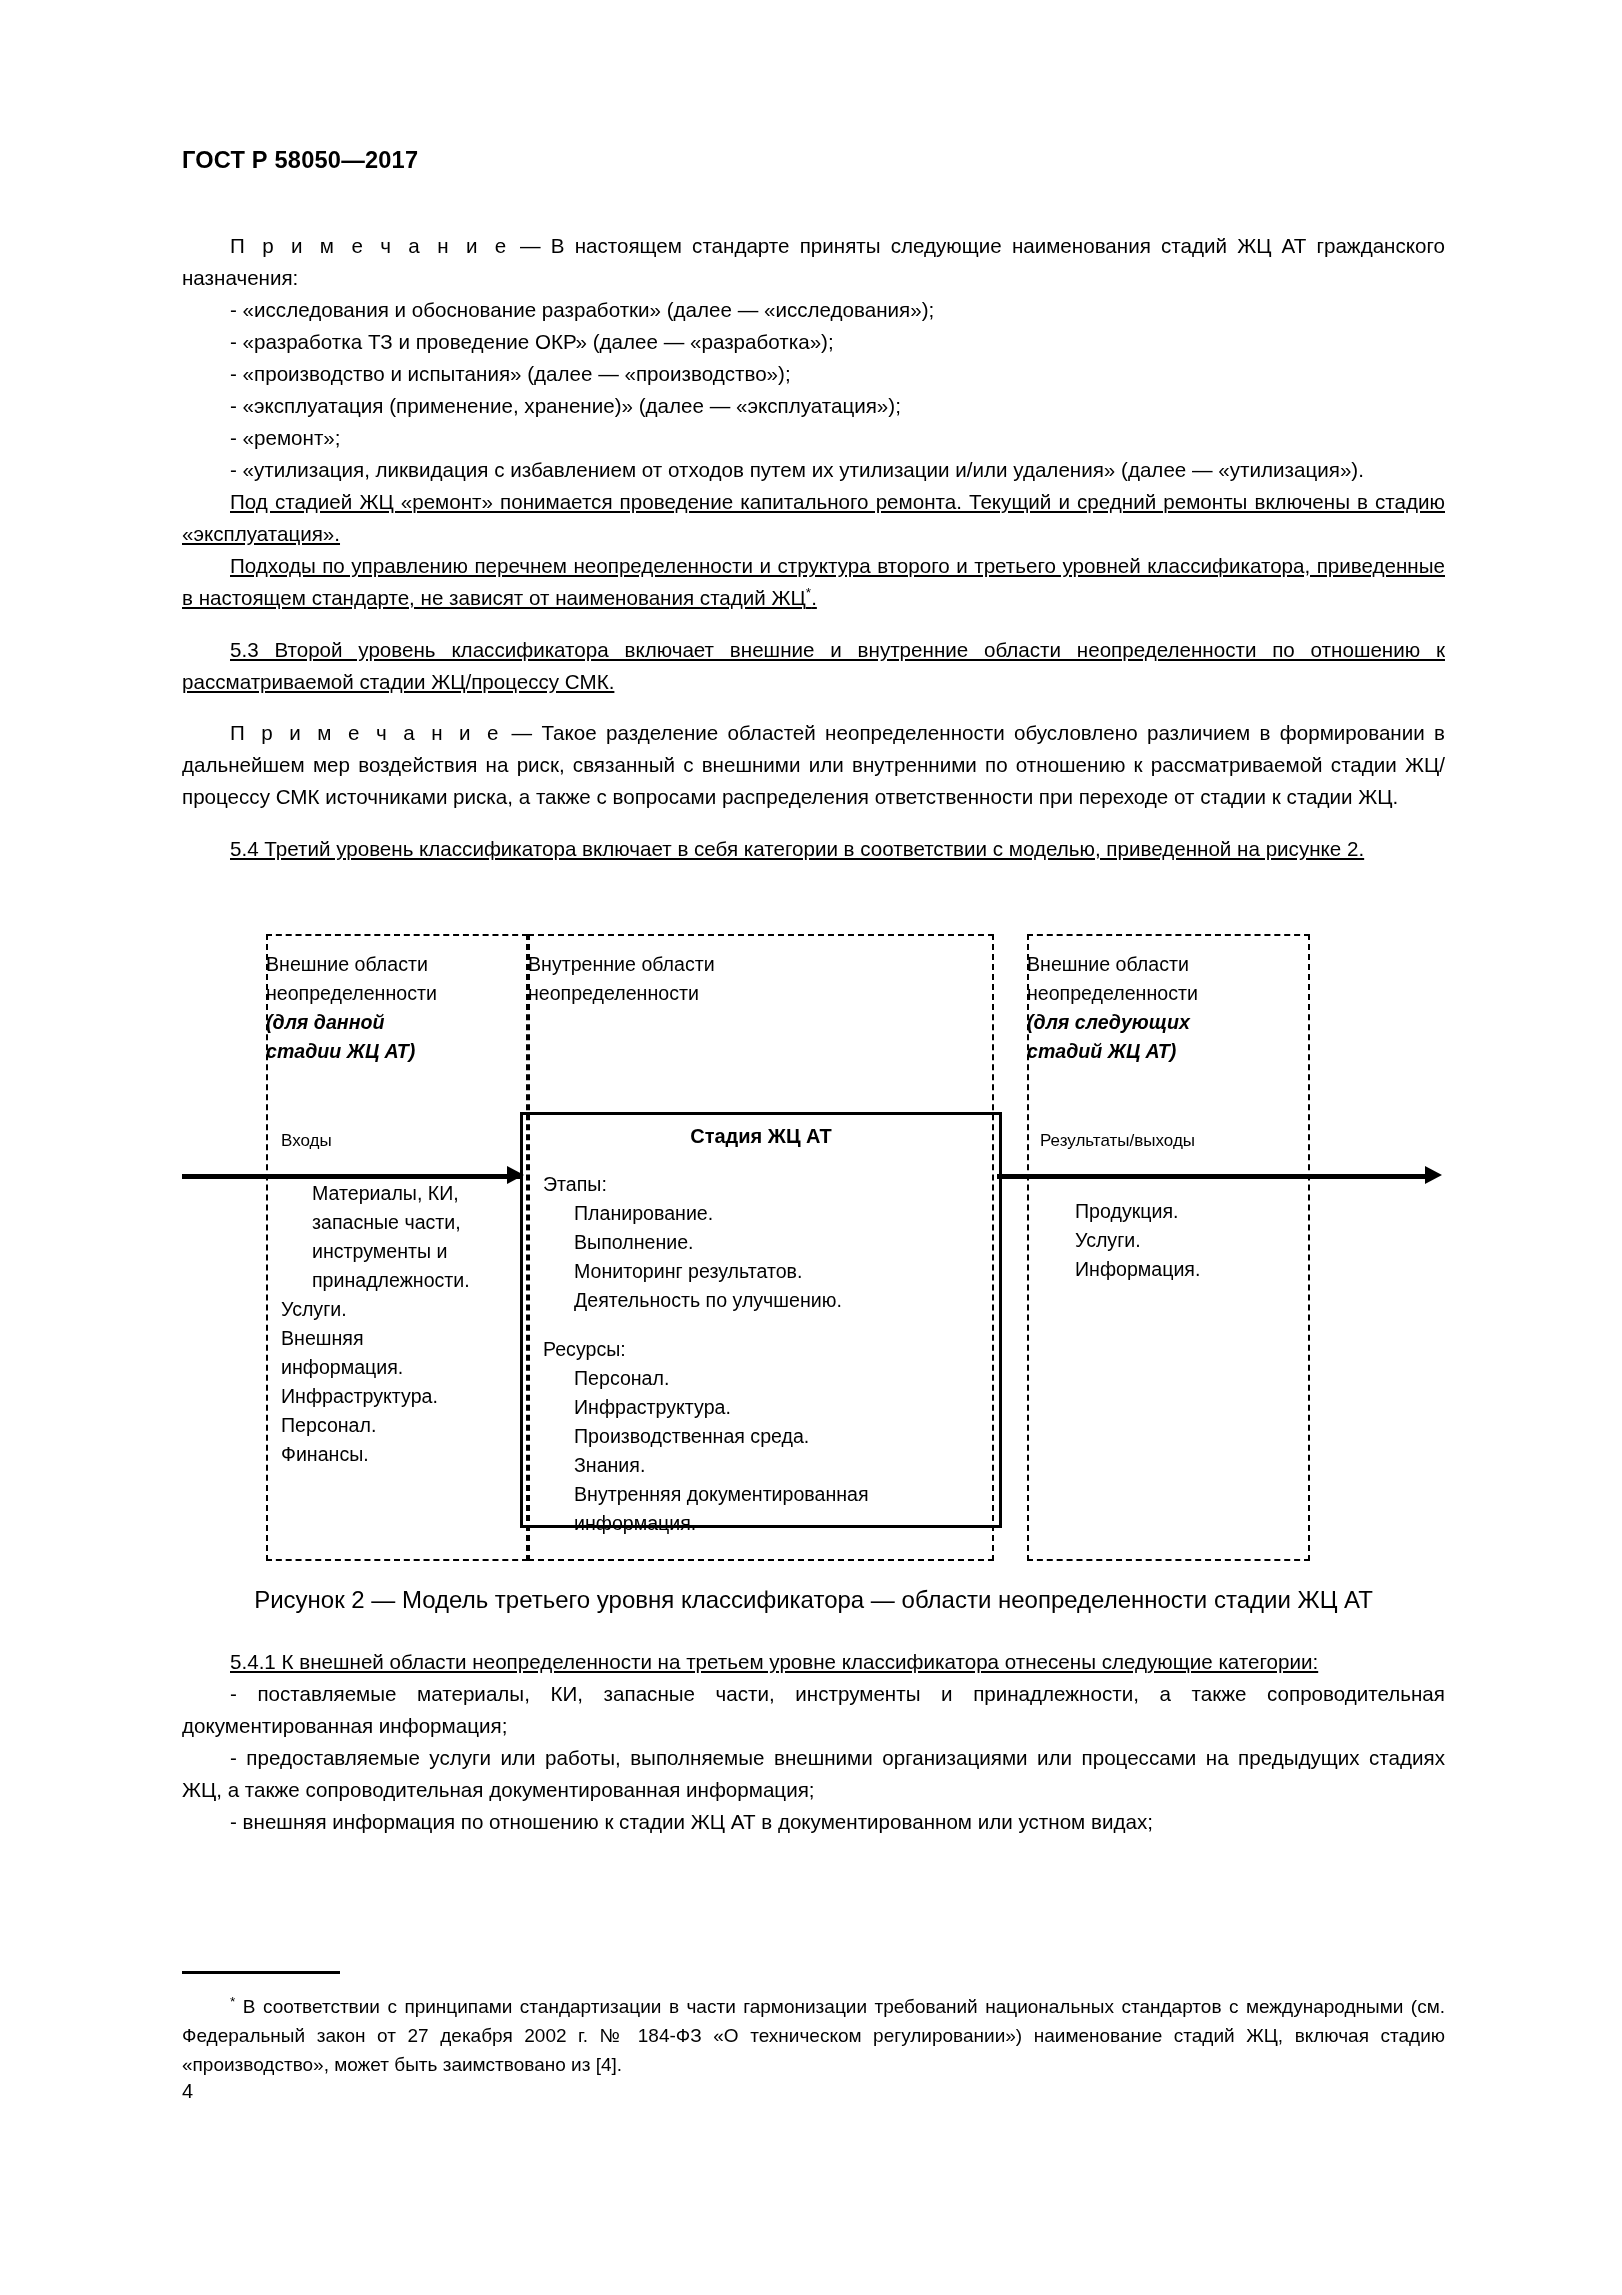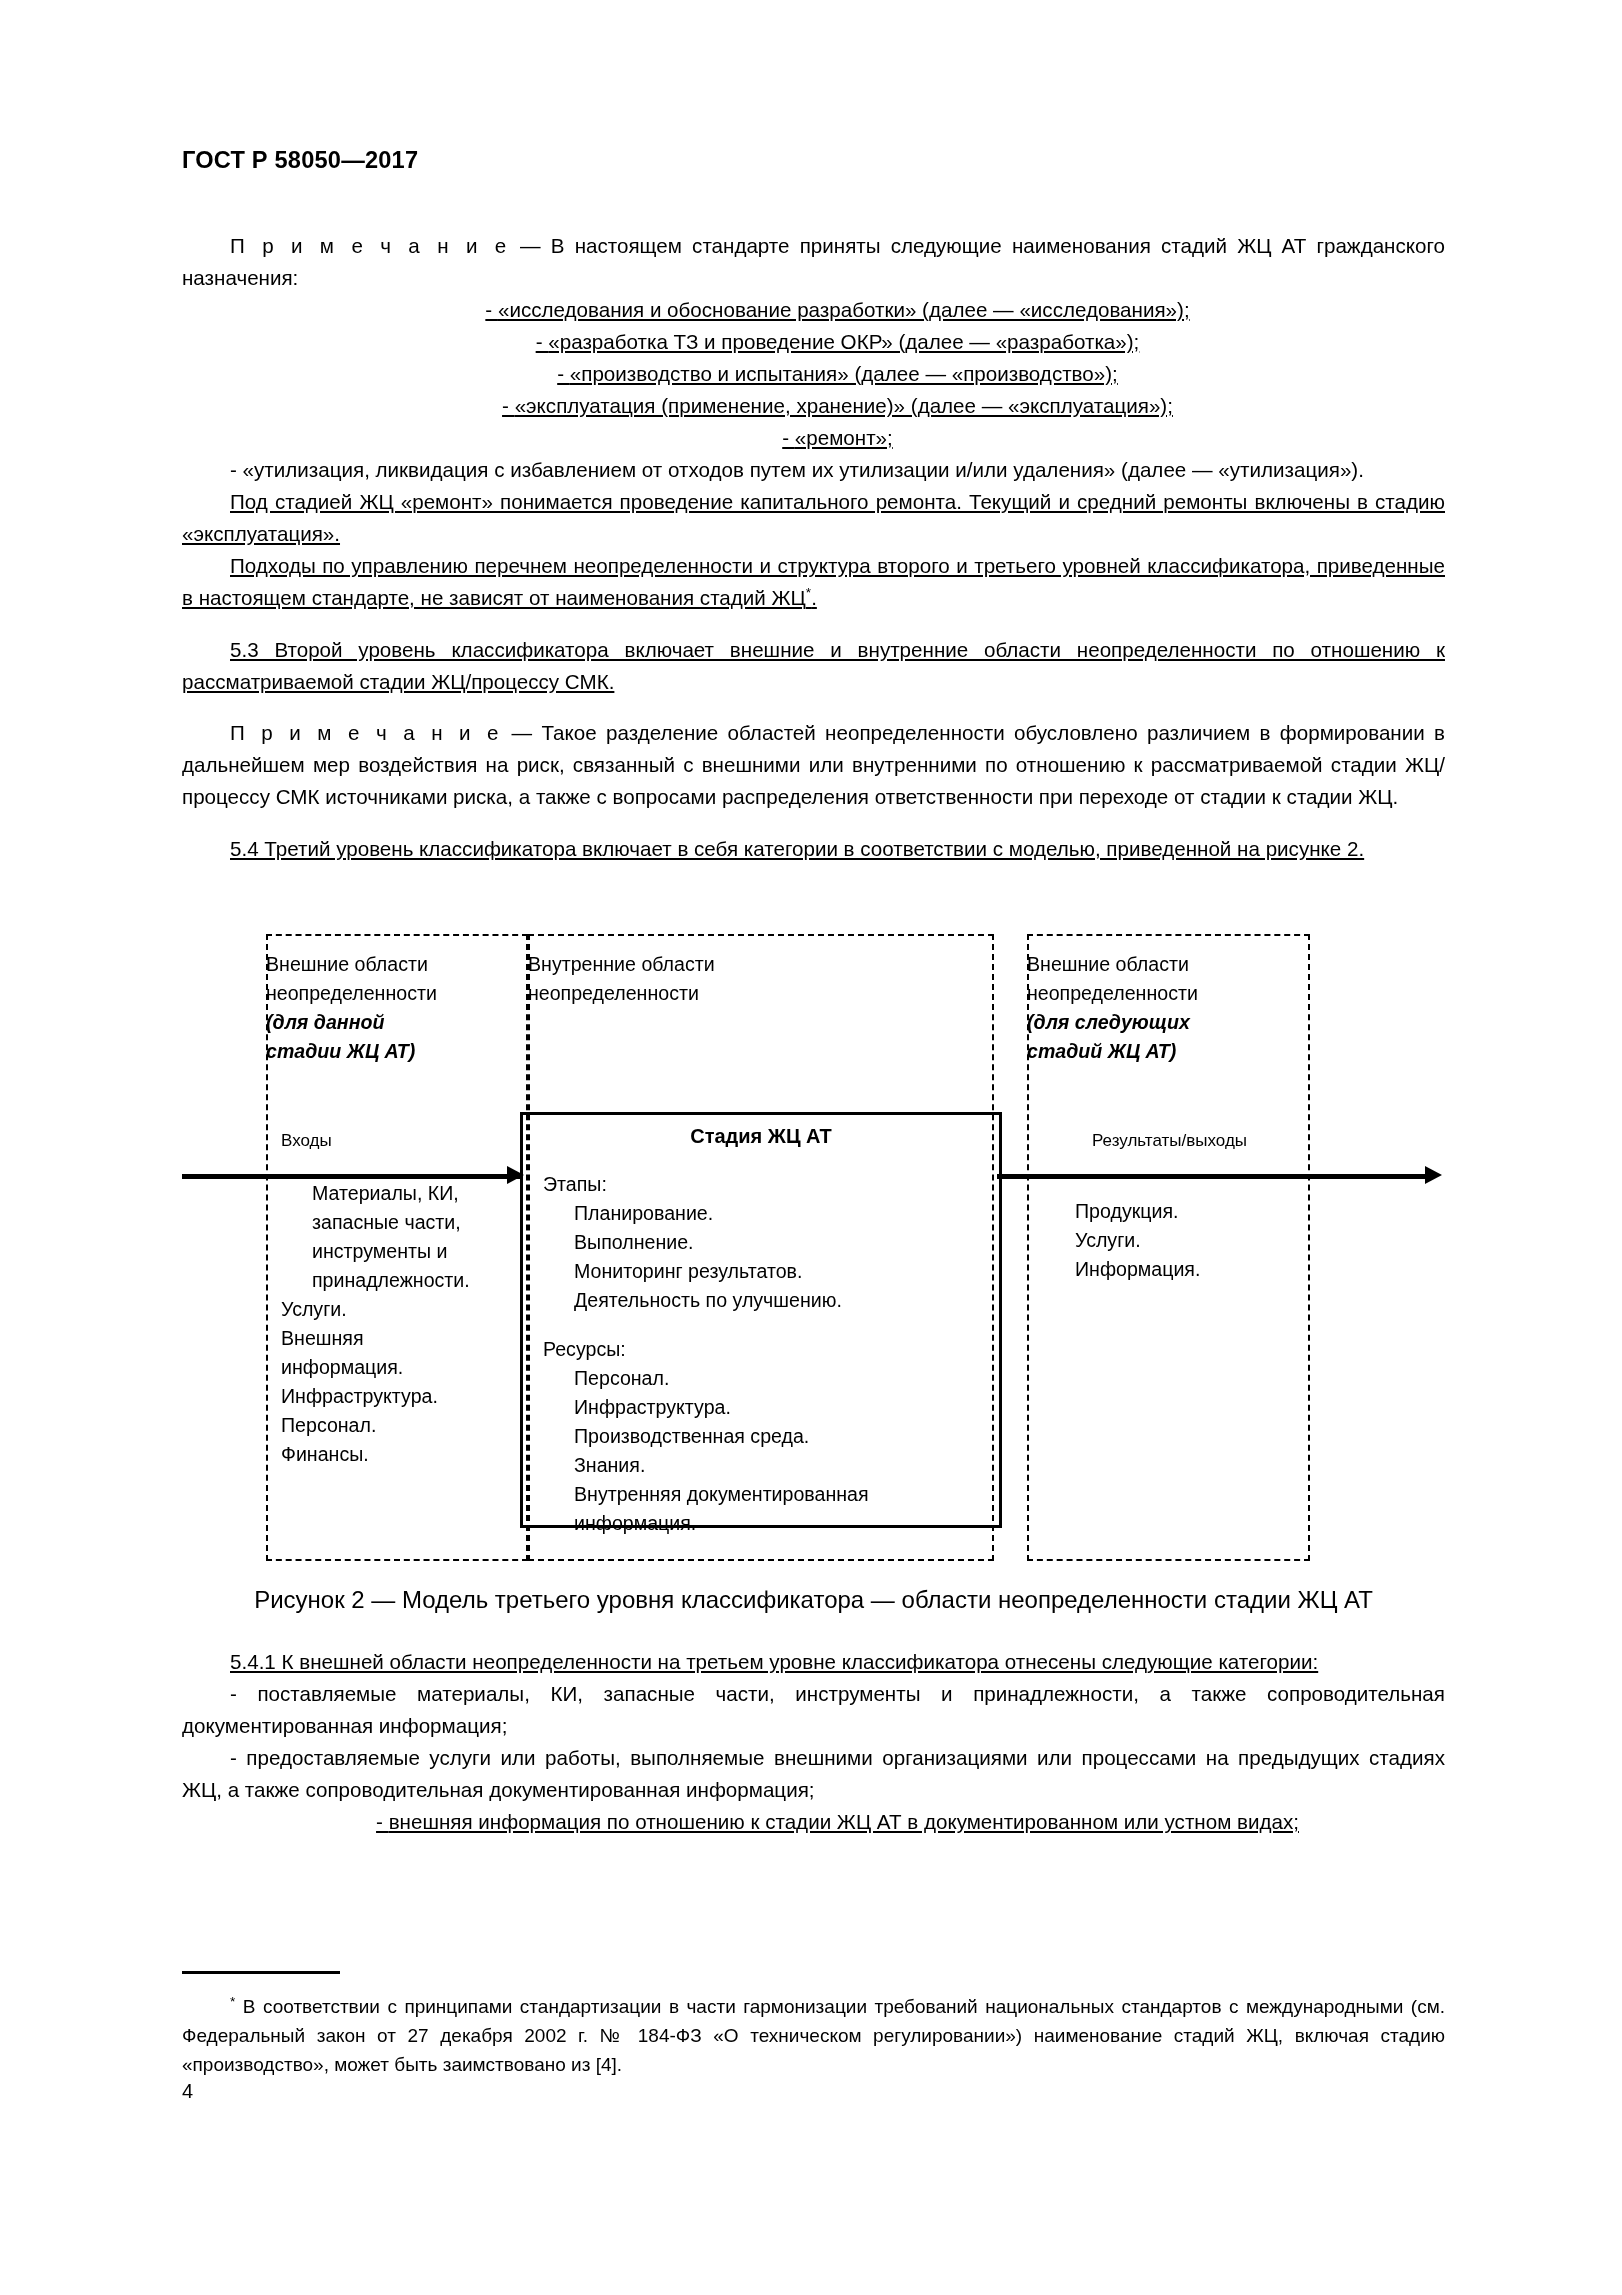--- a/index.html
+++ b/index.html
@@ -69,21 +69,21 @@
     font-size: 20.6px;
     line-height: 32px;
     text-align: justify;
     text-justify: inter-word;
     text-indent: 48px;
     margin: 0;
   }
   ul.dashlist li::before {
     content: "- ";
   }
-  ul.dashlist li.nojustify { text-align: center; text-decoration: underline; }
+  ul.dashlist li.nojustify { text-align: left; }
   .gap-md { height: 19.6px; }
 
   .sup { font-size: 13.7px; vertical-align: super; line-height: 0; }
 
   
   .figure {
     position: absolute;
     left: 182px;
     top: 916px;
     width: 1263px;
@@ -286,21 +286,21 @@
       <div class="sub">информация.</div>
     </div>
 
     <div class="dashbox right"></div>
     <div class="boxtitle" style="left:845px; width:283px; top:34px;">
       <div>Внешние области</div>
       <div>неопределенности</div>
       <div class="ital">(для следующих</div>
       <div class="ital">стадий ЖЦ АТ)</div>
     </div>
-    <div class="col-label" style="left:910px; top:215px;">Результаты/выходы</div>
+    <div class="col-label" style="left:858px; top:215px;">Результаты/выходы</div>
     <div class="itemlist" style="left:862px; top:281px; width:262px;">
       <div class="sub">Продукция.</div>
       <div class="sub">Услуги.</div>
       <div class="sub">Информация.</div>
     </div>
 
     <div class="arrow-line" style="left:0px; top:258px; width:339px;"></div>
     <div class="arrow-head" style="left:325px; top:250px;"></div>
 
     <div class="arrow-line" style="left:815px; top:258px; width:431px;"></div>

